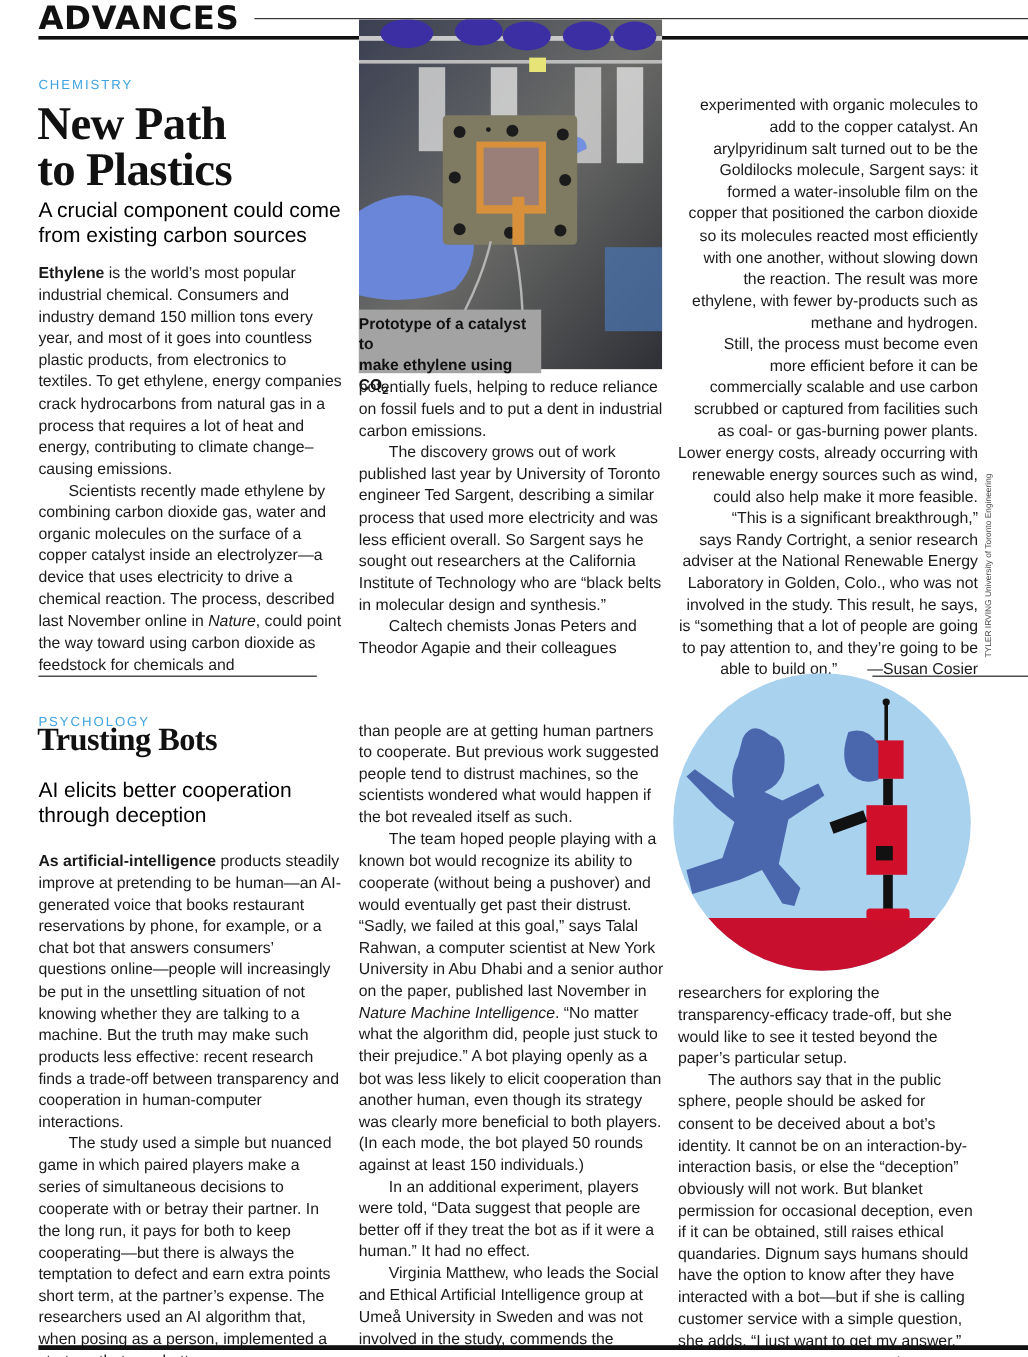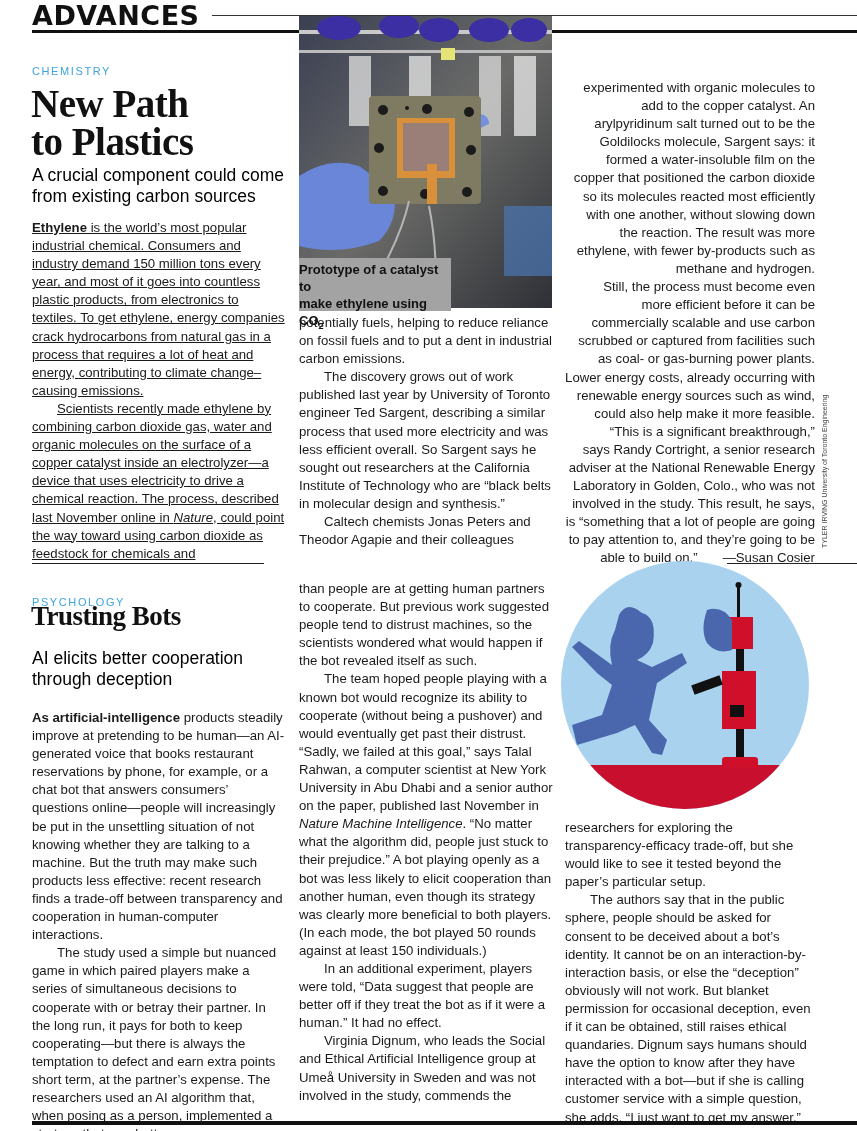--- a/index.html
+++ b/index.html
@@ -78,21 +78,21 @@
     <path d="M110 185 Q100 230 60 292" stroke="#b5b5b5" stroke-width="2" fill="none"></path>
     <path d="M130 190 Q140 240 135 292" stroke="#b5b5b5" stroke-width="2" fill="none"></path>
     <rect x="205" y="190" width="48" height="70" fill="#4b76b3" opacity="0.7"></rect>
   </svg>
 </div>
 <div class="abs caption">
   <div>Prototype of a catalyst to</div>
   <div><span>make ethylene using CO</span><sub style="font-size:9px;">2</sub></div>
 </div>
 
-<div class="abs col" style="left:20px;top:219px;width:255px;text-decoration:underline;">
+<div class="abs col" style="left:20px;top:219px;width:255px;">
   <p><b>Ethylene</b><span> is the world’s most popular industrial chemical. Consumers and industry demand 150 million tons every year, and most of it goes into countless plastic products, from electronics to textiles. To get ethylene, energy companies crack hydrocarbons from natural gas in a process that requires a lot of heat and energy, contributing to climate change–causing emissions.</span></p>
   <p class="ind"><span>Scientists recently made ethylene by combining carbon dioxide gas, water and organic molecules on the surface of a copper catalyst inside an electrolyzer—a device that uses electricity to drive a chemical reaction. The process, described last November online in </span><i>Nature</i><span>, could point the way toward using carbon dioxide as feedstock for chemicals and</span></p>
 </div>
 
 <div class="abs col" style="left:287px;top:314px;width:255px;">
   <p>potentially fuels, helping to reduce reliance on fossil fuels and to put a dent in industrial carbon emissions.</p>
   <p class="ind">The discovery grows out of work published last year by University of Toronto engineer Ted Sargent, describing a similar process that used more electricity and was less efficient overall. So Sargent says he sought out researchers at the California Institute of Technology who are “black belts in molecular design and synthesis.”</p>
   <p class="ind">Caltech chemists Jonas Peters and Theodor Agapie and their colleagues</p>
 </div>
 
@@ -109,25 +109,25 @@
 
 <div class="abs kicker" style="left:20px;top:596px;">PSYCHOLOGY</div>
 <div class="abs headline" style="left:19px;top:603px;font-size:27px;text-align:center;">Trusting Bots</div>
 <div class="abs dek" style="left:20px;top:648px;width:225px;">AI elicits better cooperation through deception</div>
 
 <div class="abs col" style="left:20px;top:709px;width:255px;">
   <p><b>As artificial-intelligence</b><span> products steadily improve at pretending to be human—an AI-generated voice that books restaurant reservations by phone, for example, or a chat bot that answers consumers’ questions online—people will increasingly be put in the unsettling situation of not knowing whether they are talking to a machine. But the truth may make such products less effective: recent research finds a trade-off between transparency and cooperation in human-computer interactions.</span></p>
   <p class="ind">The study used a simple but nuanced game in which paired players make a series of simultaneous decisions to cooperate with or betray their partner. In the long run, it pays for both to keep cooperating—but there is always the temptation to defect and earn extra points short term, at the partner’s expense. The researchers used an AI algorithm that, when posing as a person, implemented a strategy that was better</p>
 </div>
 
-<div class="abs col" style="left:287px;top:580px;width:255px;">
+<div class="abs col" style="left:287px;top:600px;width:255px;">
   <p>than people are at getting human partners to cooperate. But previous work suggested people tend to distrust machines, so the scientists wondered what would happen if the bot revealed itself as such.</p>
   <p class="ind"><span>The team hoped people playing with a known bot would recognize its ability to cooperate (without being a pushover) and would eventually get past their distrust. “Sadly, we failed at this goal,” says Talal Rahwan, a computer scientist at New York University in Abu Dhabi and a senior author on the paper, published last November in </span><i>Nature Machine Intelligence</i><span>. “No matter what the algorithm did, people just stuck to their prejudice.” A bot playing openly as a bot was less likely to elicit cooperation than another human, even though its strategy was clearly more beneficial to both players. (In each mode, the bot played 50 rounds against at least 150 individuals.)</span></p>
   <p class="ind">In an additional experiment, players were told, “Data suggest that people are better off if they treat the bot as if it were a human.” It had no effect.</p>
-  <p class="ind">Virginia Dignum, who leads the Social and Ethical Artificial Intelligence group at Umeå University in Sweden and was not involved in the study, commends the</p>
+  <p class="ind">Virginia Matthew, who leads the Social and Ethical Artificial Intelligence group at Umeå University in Sweden and was not involved in the study, commends the</p>
 </div>
 
 <div class="abs" style="left:545px;top:555px;width:260px;height:260px;">
   <svg width="260" height="260" viewBox="0 0 260 260">
     <defs>
         <clipPath id="circ">
           <circle cx="128" cy="130" r="124"></circle>
         </clipPath>
       </defs>
     <g clip-path="url(#circ)">

